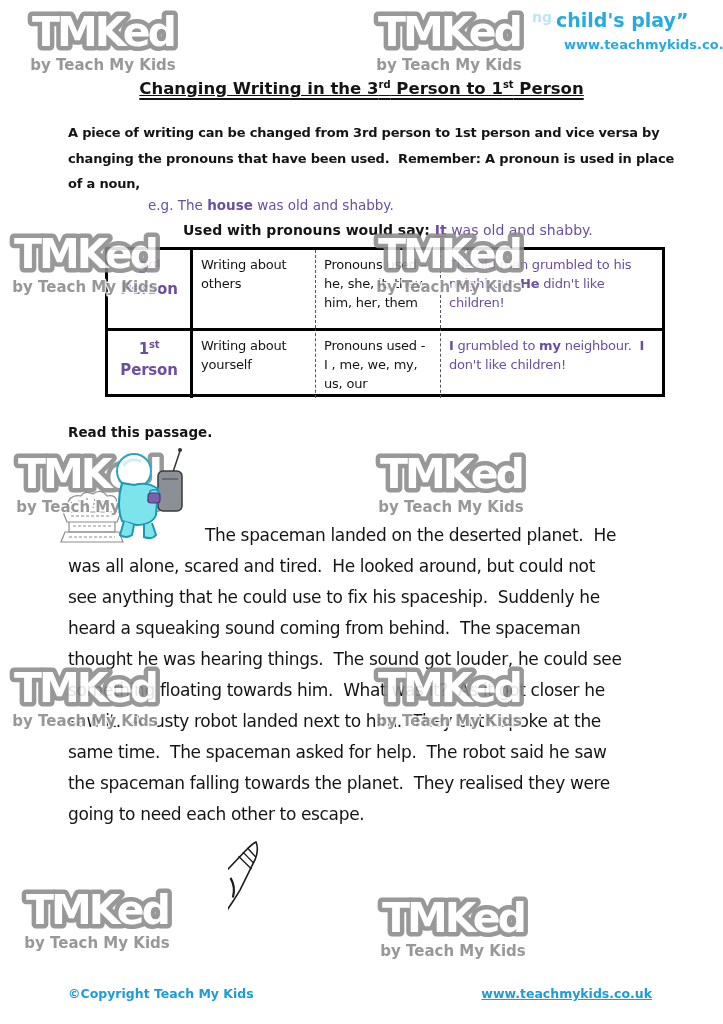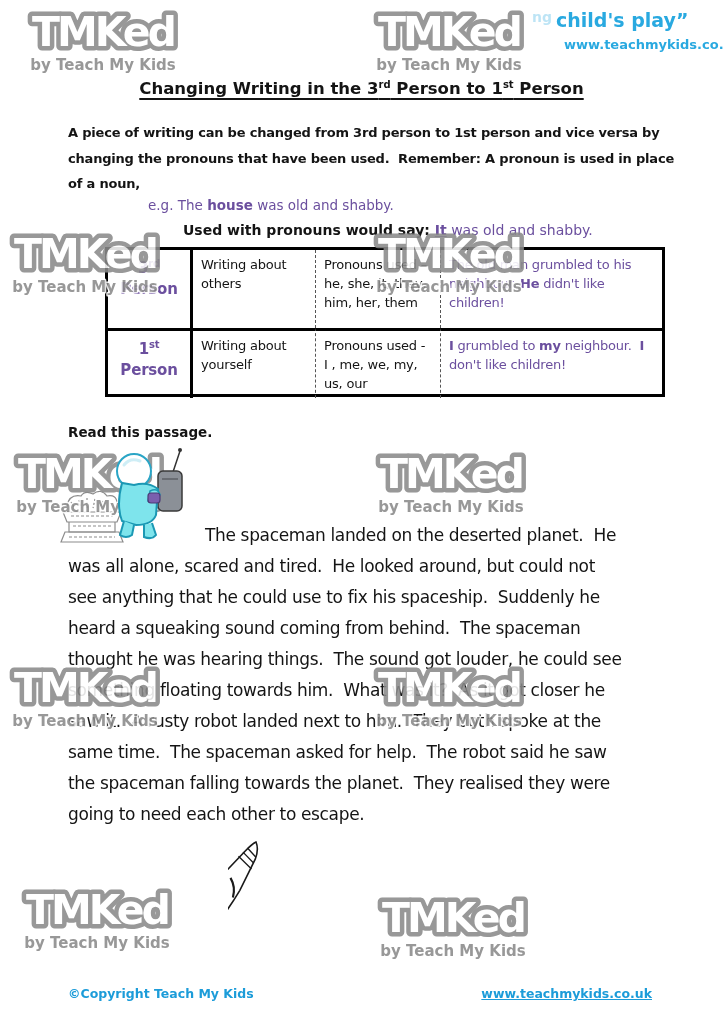--- a/index.html
+++ b/index.html
@@ -16,21 +16,21 @@
   .wm-sub{font-family:"DejaVu Sans",sans-serif;font-weight:bold;font-size:15px;letter-spacing:0px;
           fill:#8a8a8a;stroke:#ffffff;stroke-width:3px;stroke-linejoin:round;paint-order:stroke fill;}
 
   .faint-logo{left:58px;top:26px;z-index:9;font-weight:bold;font-size:38px;letter-spacing:-2px;
               color:transparent;-webkit-text-stroke:1.5px #9fd4ee;opacity:.55;}
 
   .tagline{left:556px;top:9px;font-size:19px;font-weight:bold;color:#29a9e0;z-index:4;}
   .tagline-hidden{left:532px;top:9px;font-size:14px;font-weight:bold;color:#29a9e0;opacity:.3;z-index:3;}
   .site-top{left:564px;top:37px;font-size:13px;font-weight:bold;color:#29a9e0;z-index:4;text-decoration:none;}
 
-  .title{left:0;top:79px;width:100%;text-align:center;font-size:16.5px;font-weight:bold;z-index:2;}
+  .title{left:0;top:79px;width:100%;text-align:center;font-size:16.5px;font-weight:bold;z-index:2;text-decoration:underline;}
   .title .t-inner{text-decoration:underline;text-decoration-thickness:2px;text-underline-offset:4px;}
   sup{font-size:10px;vertical-align:super;line-height:0;}
 
   .intro{left:68px;top:120px;width:600px;font-size:13px;font-weight:bold;line-height:25.5px;
          letter-spacing:-0.2px;z-index:2;}
   .eg-line{left:148px;top:197px;font-size:13.5px;color:#6b4f9e;z-index:2;}
   .eg-noun{font-weight:bold;}
   .pron-line{left:183px;top:222px;font-size:14px;z-index:2;}
   .pron-black{font-weight:bold;color:#141414;}
   .pron-purple{color:#6b4f9e;}

